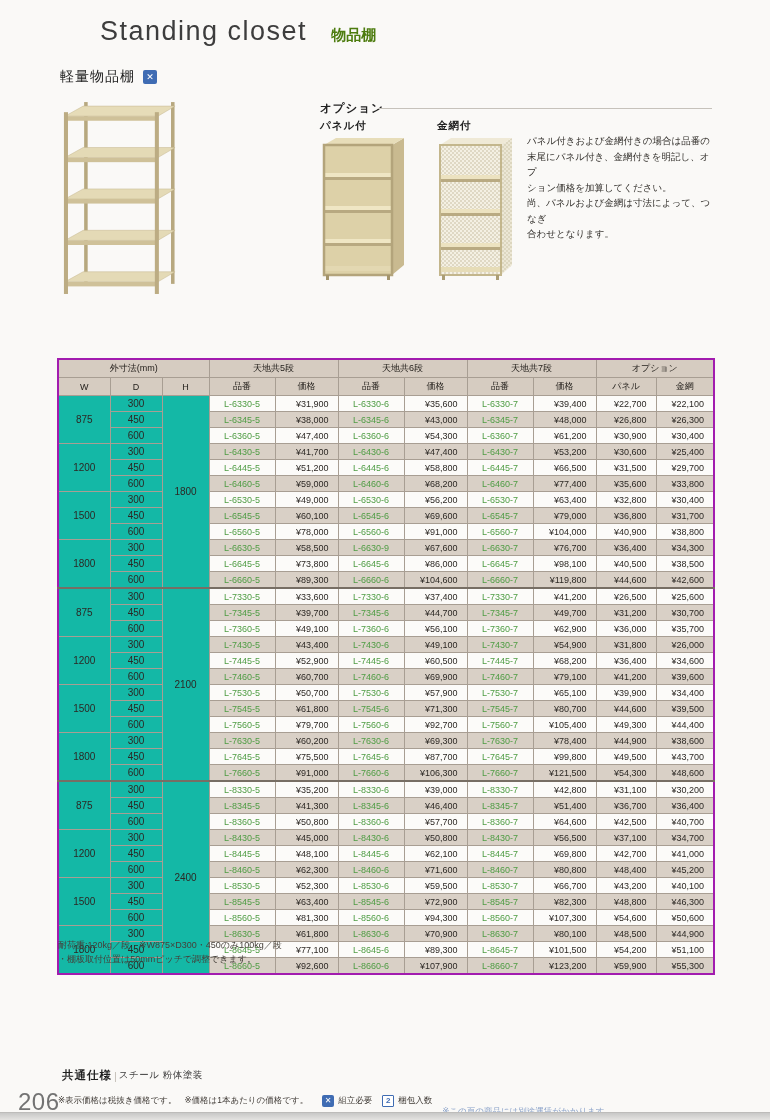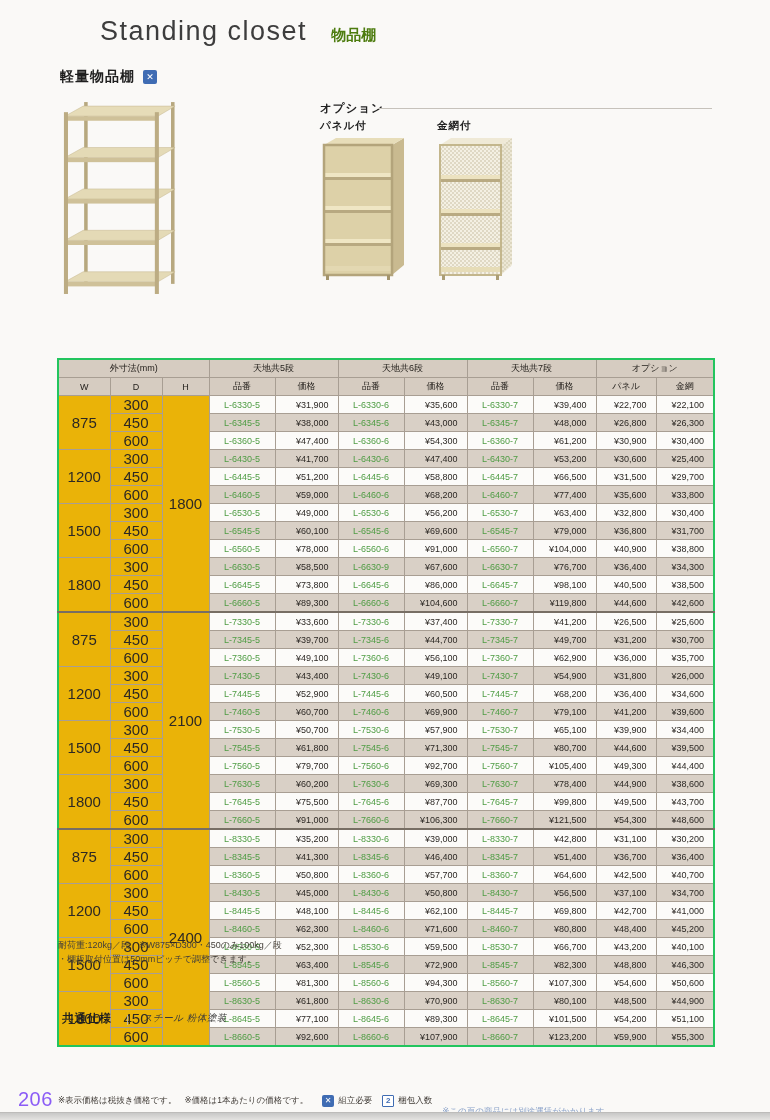--- a/index.html
+++ b/index.html
@@ -7,21 +7,21 @@
     position:relative; width:770px; height:1120px; margin:0 auto;
     background:#faf9f7; overflow:hidden;
     font-family:"Liberation Sans","DejaVu Sans",sans-serif;
     color:#333;
   }
   
   .title-row { position:absolute; left:60px; top:16px; display:flex; align-items:baseline; gap:24px;margin-left:40px; }
   .title-en { font-size:27px; letter-spacing:1.5px; color:#3d3d3d; font-weight:400; }
   .title-ja { font-size:15px; color:#4d7c0f; font-weight:600; }
   .section-row { position:absolute; left:60px; top:68px; display:flex; align-items:center; gap:8px; }
-  .section-title { font-size:14px; font-weight:bold; color:#1f1f1f; letter-spacing:1px; }
+  .section-title { font-size:14px; font-weight:normal; color:#1f1f1f; letter-spacing:1px; }
   .tool-icon {
     width:14px; height:14px; background:#3f6cb3; border-radius:2px;
     color:#fff; font-size:9px; font-weight:bold; line-height:14px; text-align:center;
   }
   
   .main-img { position:absolute; left:56px; top:96px; }
   .opt-head { position:absolute; left:320px; top:101px; font-size:11.5px; font-weight:bold; color:#222; letter-spacing:1px; }
   .opt-line { position:absolute; left:378px; top:108px; width:334px; height:1px; background:#c6c2bb; }
   .variant-label { position:absolute; top:119px; font-size:10.5px; font-weight:bold; color:#222; letter-spacing:1px; }
   .v1 { left:320px; } .v2 { left:437px; }
@@ -32,35 +32,35 @@
   .price-table {
     position:absolute; left:57px; top:358px; width:656px;
     border-collapse:collapse; table-layout:fixed;
     font-size:9px; color:#2c2824;
   }
   .price-table th, .price-table td {
     border:1px solid #a89e93; padding:0; height:15px;
     text-align:center; white-space:nowrap; overflow:hidden; font-weight:normal;
   }
   .price-table thead th { background:#d6ccc1; height:17px; color:#26221e; font-size:9px; }
-  .price-table { border:2px solid #22c55e; }
+  .price-table { border:2px solid #a21caf; }
   td.white { background:#fcfbf9; }
   td.shade { background:#d9d0c6; }
-  td.dim   { background:#eab308; font-size:15px; color:#2c2824; }
+  td.dim   { background:#14b8a6; font-size:10px; color:#2c2824; }
   td.code  { color:#4e9c43; }
   td.price { text-align:right; padding-right:9px; }
   tr.hsep td { border-top:2px solid #776e64; }
   .table-notes { position:absolute; left:58px; top:939px; font-size:9px; color:#45403a; line-height:13.5px; }
   
-  .spec-row { position:absolute; left:62px; top:1011px; display:flex; align-items:center; gap:14px; }
+  .spec-row { position:absolute; left:62px; top:1068px; display:flex; align-items:center; gap:2px; }
   .spec-label { font-size:11.5px; font-weight:bold; color:#1f1f1f; letter-spacing:1px; }
   .spec-sep { color:#c2bdb6; font-size:11px; }
-  .spec-value { font-size:9.5px; color:#3a3a3a; letter-spacing:0.5px;font-style:italic; }
+  .spec-value { font-size:9.5px; color:#3a3a3a; letter-spacing:0.5px; }
   
-  .page-num { position:absolute; left:18px; top:1088px; font-size:20px; color:#8b5cf6; letter-spacing:0.5px; }
+  .page-num { position:absolute; left:18px; top:1088px; font-size:24px; color:#737373; letter-spacing:0.5px; }
   .footer-row { position:absolute; left:58px; top:1094px; height:14px; display:flex; align-items:center; font-size:8.5px; color:#3f3a35; }
   .footer-row .gap8 { margin-left:8px; }
   .footer-row .gap14 { margin-left:14px; }
   .footer-row .gap10 { margin-left:10px; }
   .mini-icon-assembly {
     width:12px; height:12px; background:#3f6cb3; border-radius:2px; flex:none;
     color:#fff; font-size:8px; font-weight:bold; line-height:12px; text-align:center; margin-right:4px;
   }
   .mini-icon-pack {
     width:10px; height:10px; background:#fff; border:1.5px solid #3f6cb3; border-radius:1px; flex:none;
@@ -149,20 +149,27 @@
       <rect x="3" y="80" width="61" height="3" fill="#b9aa82"></rect>
       <rect x="3" y="110" width="61" height="4" fill="#ece2c0"></rect>
       <rect x="3" y="114" width="61" height="3" fill="#b9aa82"></rect>
       <rect x="3" y="134" width="61" height="5" fill="#e6dcb7"></rect>
     </g>
     <rect x="3" y="12" width="61" height="130" fill="none" stroke="#c3b68c" stroke-width="2"></rect>
     <rect x="5" y="142" width="3" height="5" fill="#ab9d74"></rect>
     <rect x="59" y="142" width="3" height="5" fill="#ab9d74"></rect>
   </svg>
 
+  <div class="opt-note">
+    <div>パネル付きおよび金網付きの場合は品番の</div>
+    <div>末尾にパネル付き、金網付きを明記し、オプ</div>
+    <div>ション価格を加算してください。</div>
+    <div>尚、パネルおよび金網は寸法によって、つなぎ</div>
+    <div>合わせとなります。</div>
+  </div>
 
   <table class="price-table">
       <colgroup>
         <col style="width: 52px;">
         <col style="width: 52px;">
         <col style="width: 47px;">
         <col style="width: 66px;">
         <col style="width: 63px;">
         <col style="width: 66px;">
         <col style="width: 63px;">

